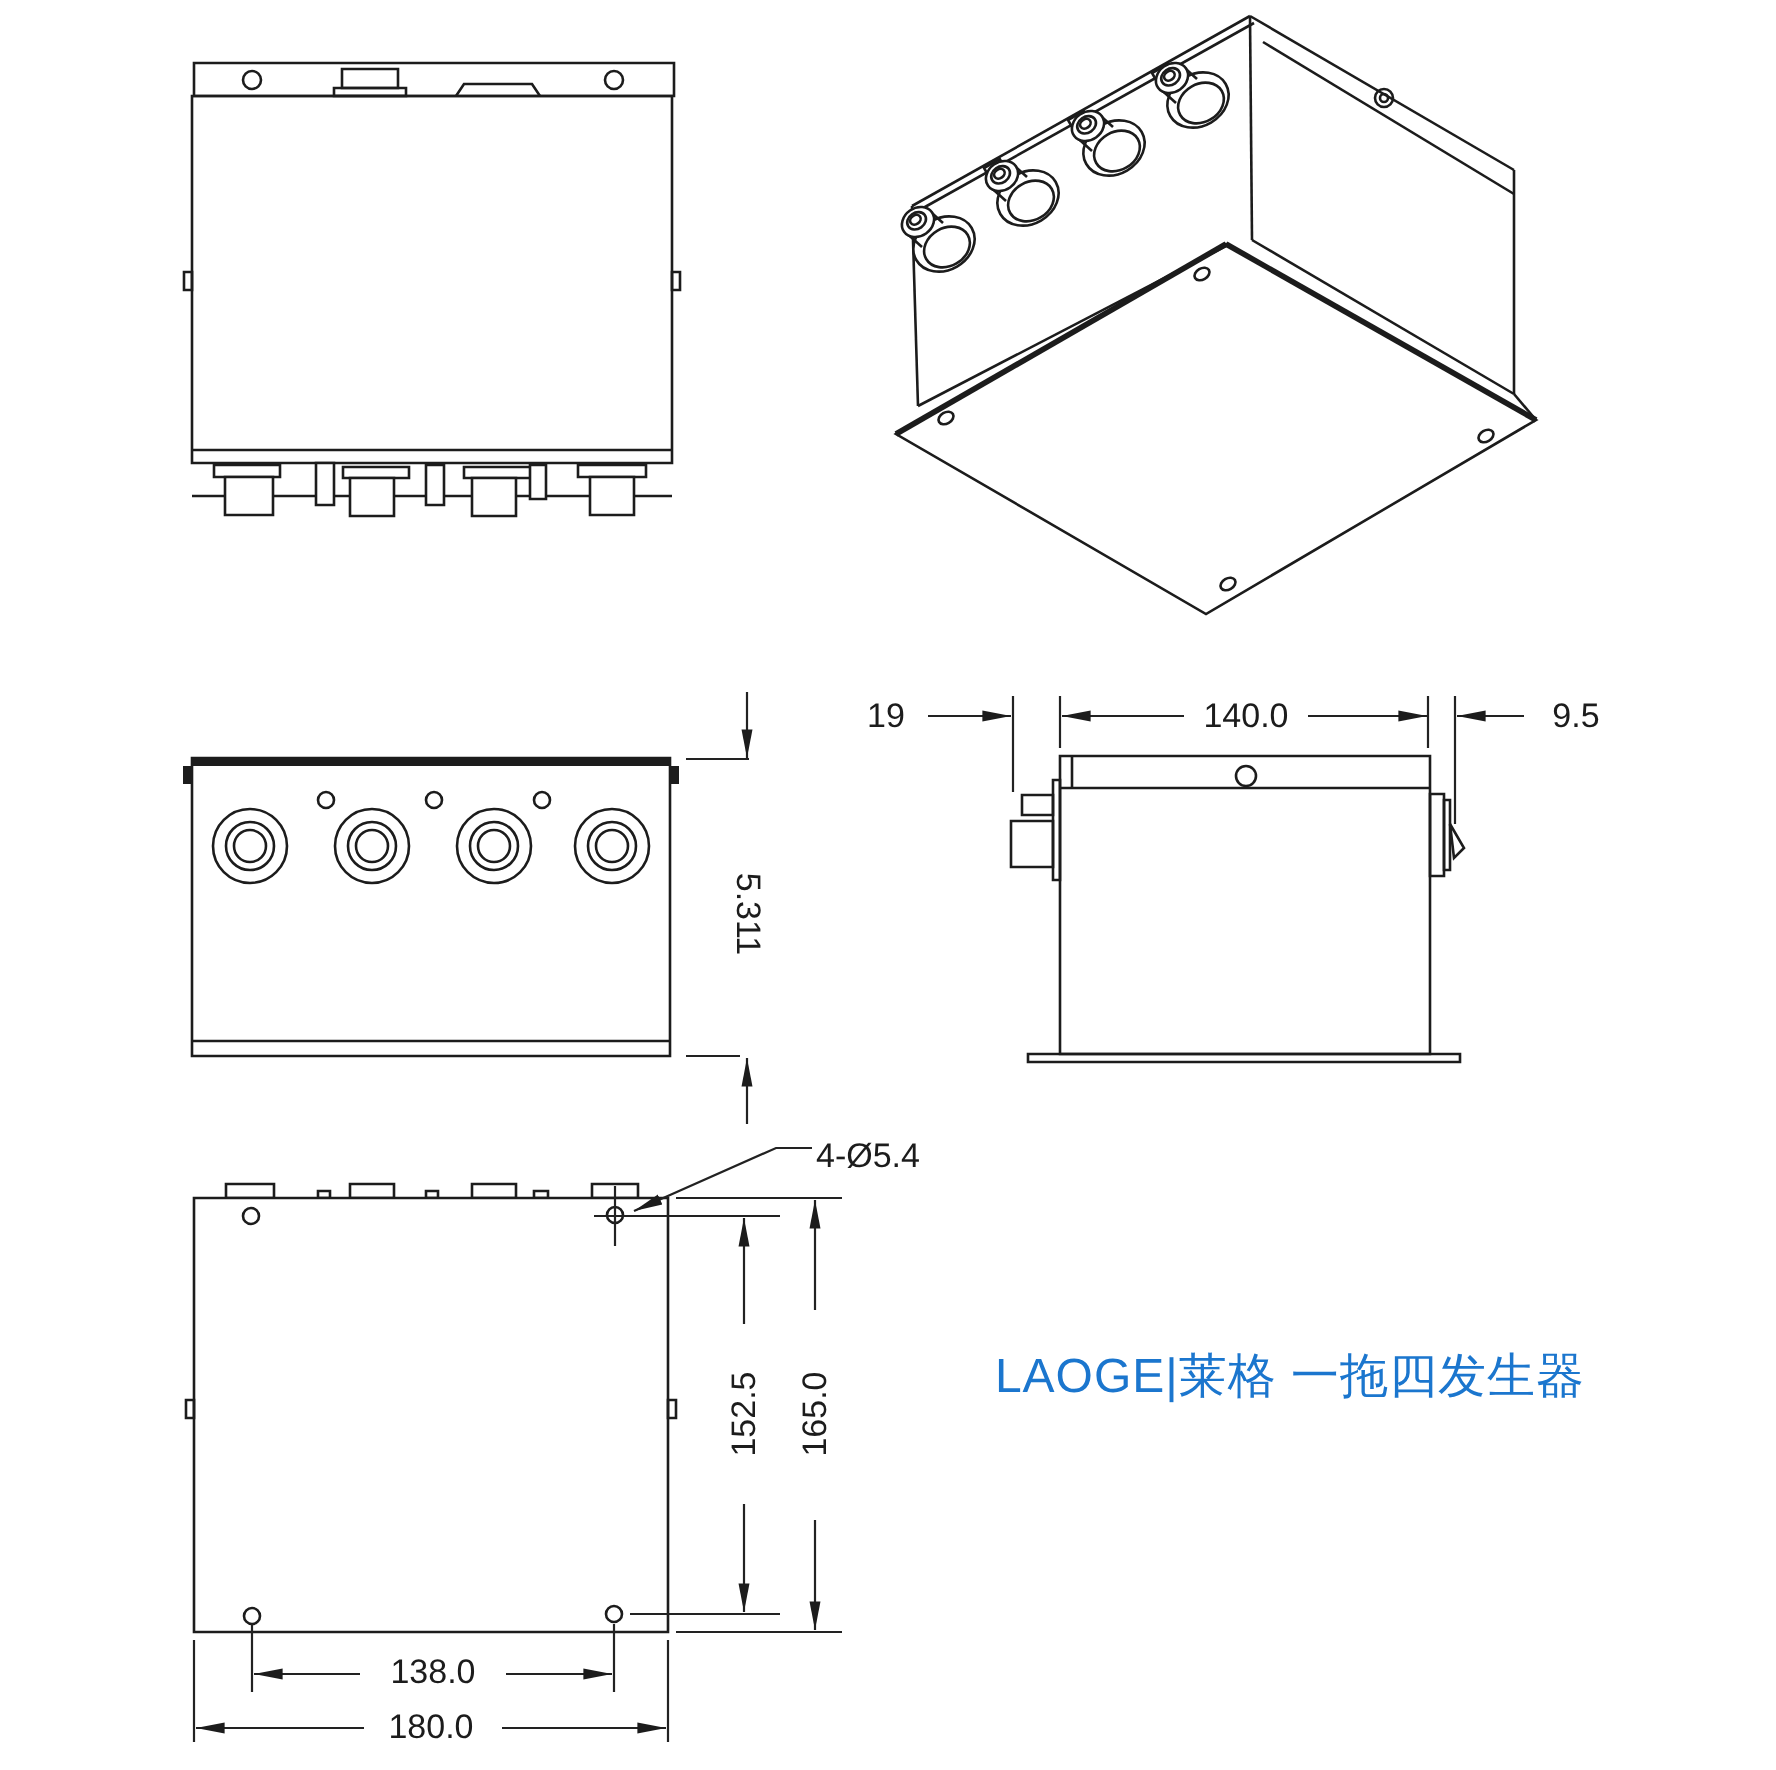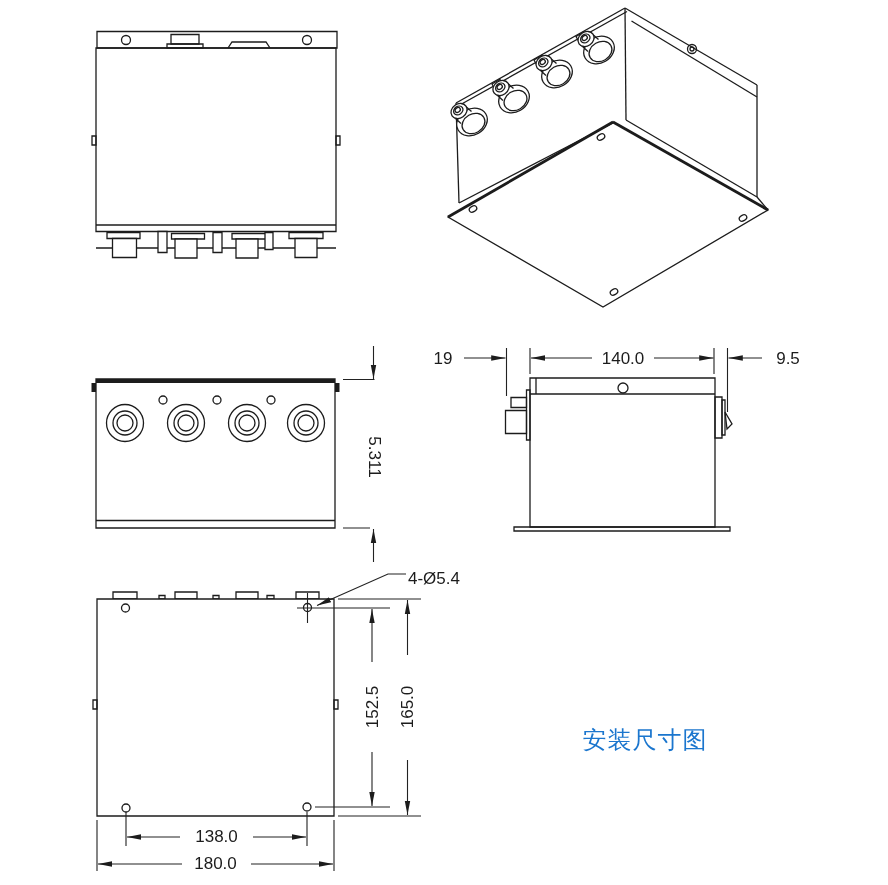--- a/index.html
+++ b/index.html
@@ -219,15 +219,15 @@
       <text class="dimtxt" x="215.5" y="863.5" text-anchor="middle" dominant-baseline="central">180.0</text>
     </g>
 
     <g>
       <path d="M406,574 L388,574 L317,605.5" class="thin" marker-end="url(#arw)"></path>
       <text class="dimtxt" x="408" y="578" text-anchor="start" dominant-baseline="central">4-Ø5.4</text>
     </g>
   </g>
 </svg>
 
-<div class="title-line2">安装尺寸图</div>
+<div class="title-line1">LAOGE|莱格 一拖四发生器</div>
 
 </div>
 
 </body></html>

